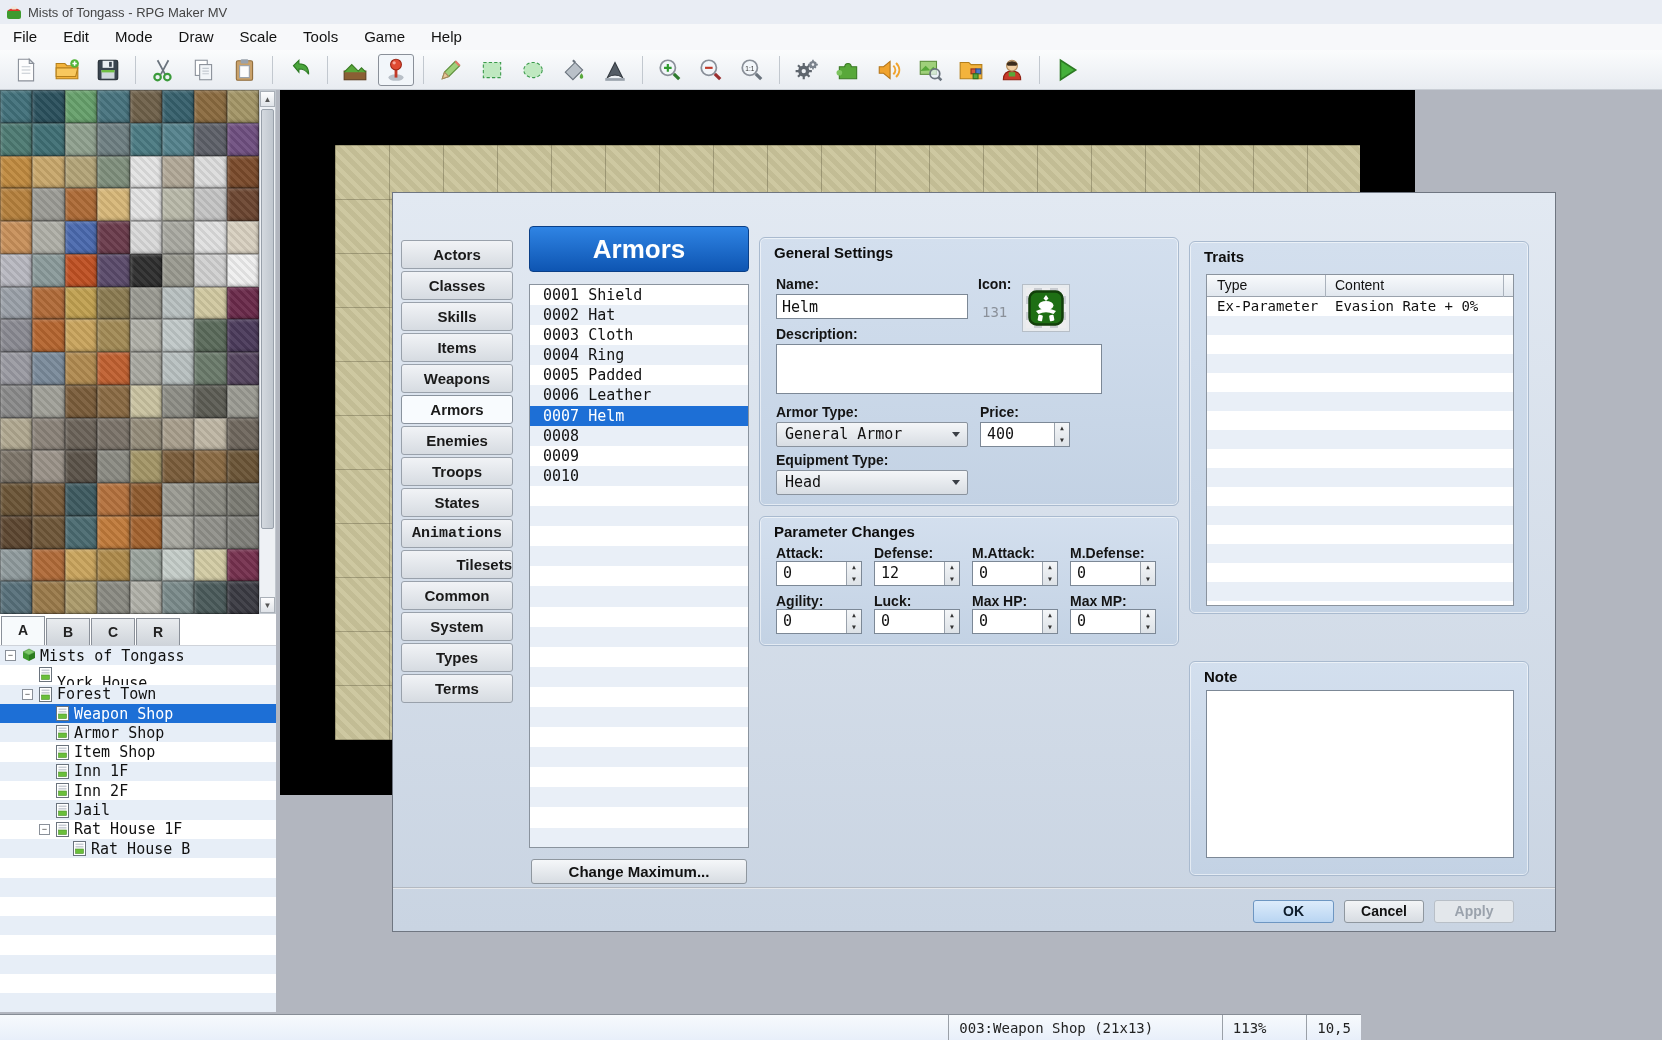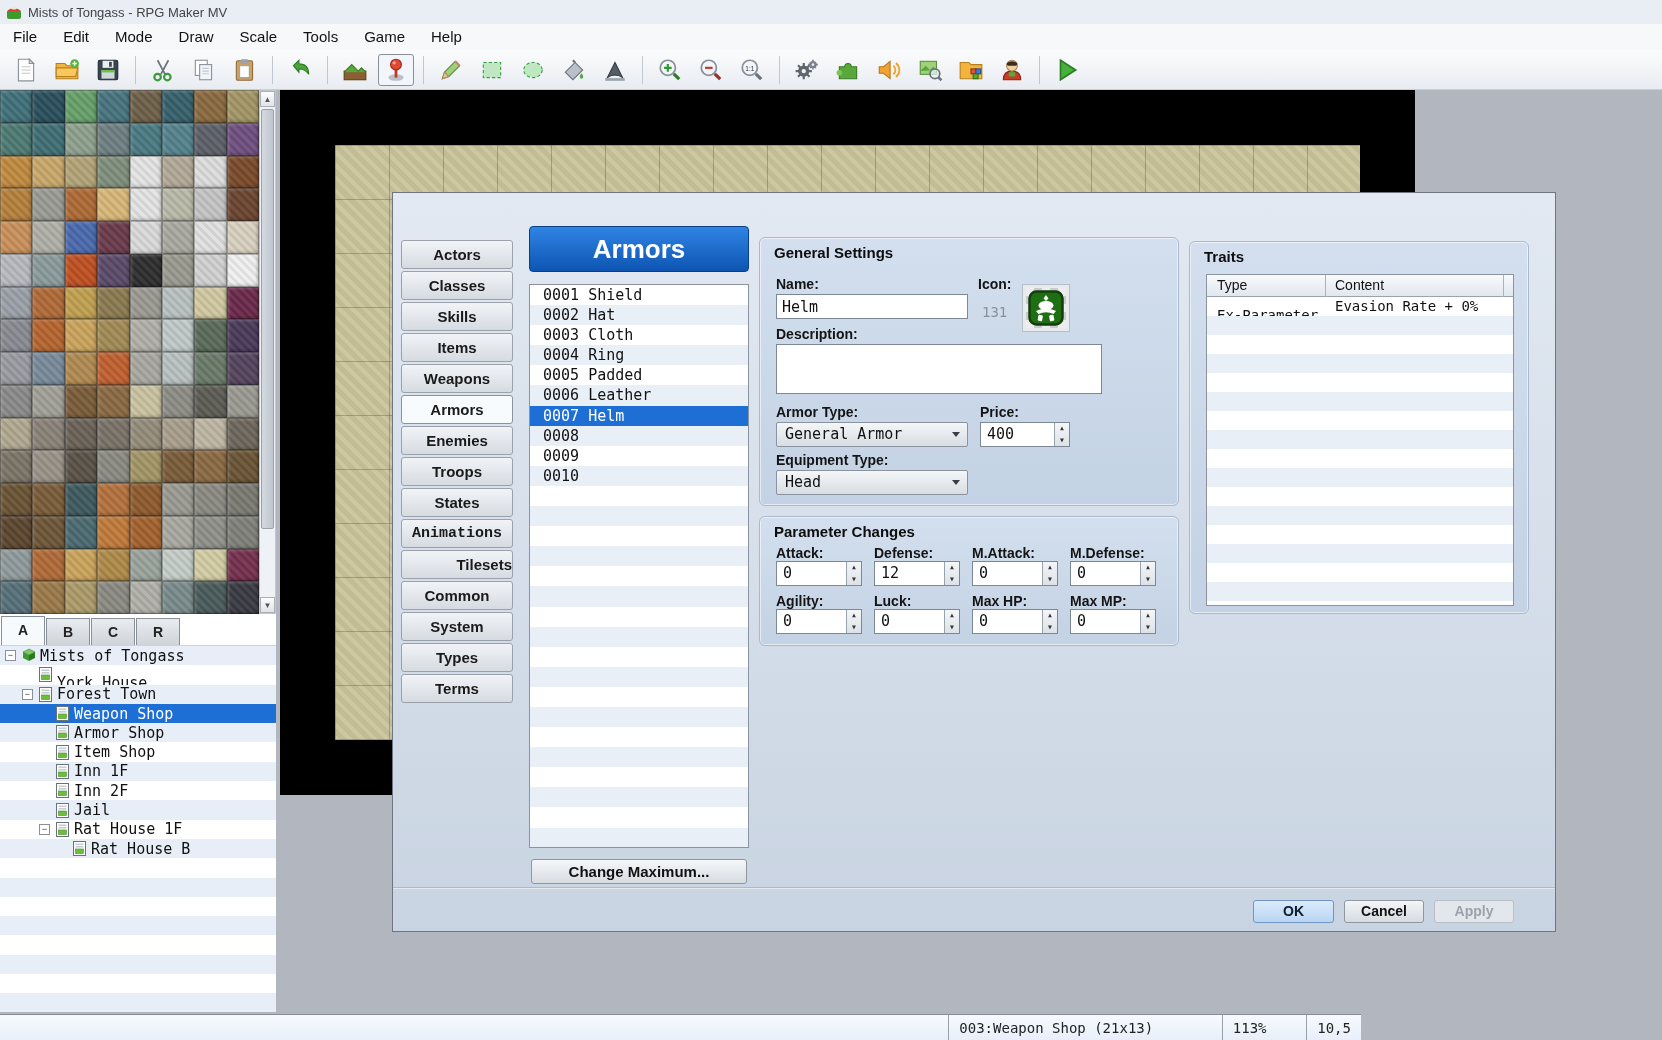--- a/index.html
+++ b/index.html
@@ -92,21 +92,21 @@
     background:conic-gradient(#c9ccd1 25%, #ededef 0 50%, #c9ccd1 0 75%, #ededef 0) 0 0/16px 16px; display:flex; align-items:center; justify-content:center; }
 
   .traits-table { position:absolute; left:16px; top:32px; width:308px; height:332px; background:#fff; border:1px solid #8a939e; overflow:hidden; }
   .tt-head { height:22px; background:linear-gradient(#f8fafc,#e1e7ee); border-bottom:1px solid #9aa2ac; position:relative; font-size:14px; color:#111; }
   .tt-head .c1 { position:absolute; left:10px; top:2px; }
   .tt-head .c2 { position:absolute; left:128px; top:2px; }
   .tt-head .d1 { position:absolute; left:118px; top:0; width:1px; height:22px; background:#aab2bc; }
   .tt-head .d2 { position:absolute; left:296px; top:0; width:1px; height:22px; background:#aab2bc; }
   .ttrow { height:19px; position:relative; font-size:14px; color:#111; }
   .ttrow:nth-child(even) { background:#e9eff7; }
-  .ttrow .c1 { position:absolute; left:10px; top:10px; }
+  .ttrow .c1 { position:absolute; left:10px; top:1px; }
   .ttrow .c2 { position:absolute; left:128px; top:1px; }
 
   .btn { position:absolute; height:23px; border-radius:3px; font-size:14px; font-weight:bold; text-align:center; line-height:21px; }
   .btn-ok { background:linear-gradient(#dcebfb,#b9d5f2); border:1px solid #6d96c2; color:#0d1b2a; }
   .btn-cancel { background:linear-gradient(#f3f5f7,#d7dce2); border:1px solid #8f979f; color:#111; }
   .btn-apply { background:#e3e7eb; border:1px solid #b8bfc7; color:#9aa2ac; }
   .dlg-footline { position:absolute; left:0; top:694px; width:100%; height:2px; background:linear-gradient(#9aa2ad,#fff); }
 </style>
 </head>
 <body>
@@ -743,18 +743,22 @@
           <div class="ttrow mono"></div>
           <div class="ttrow mono"></div>
           <div class="ttrow mono"></div>
           <div class="ttrow mono"></div>
           <div class="ttrow mono"></div>
           <div class="ttrow mono"></div>
         </div>
     </div>
   </div>
 
+  <div class="panel" style="left:796px; top:468px; width:340px; height:215px;">
+    <div class="hd">Note</div>
+    <textarea class="field" style="left: 16px; top: 28px; width: 308px; height: 168px; resize: none;"></textarea>
+  </div>
 
   <div class="dlg-footline"></div>
   <div class="btn btn-ok" style="left:860px; top:707px; width:81px;">OK</div>
   <div class="btn btn-cancel" style="left:951px; top:707px; width:80px;">Cancel</div>
   <div class="btn btn-apply" style="left:1041px; top:707px; width:80px;">Apply</div>
 </div>
 
 </body></html>

